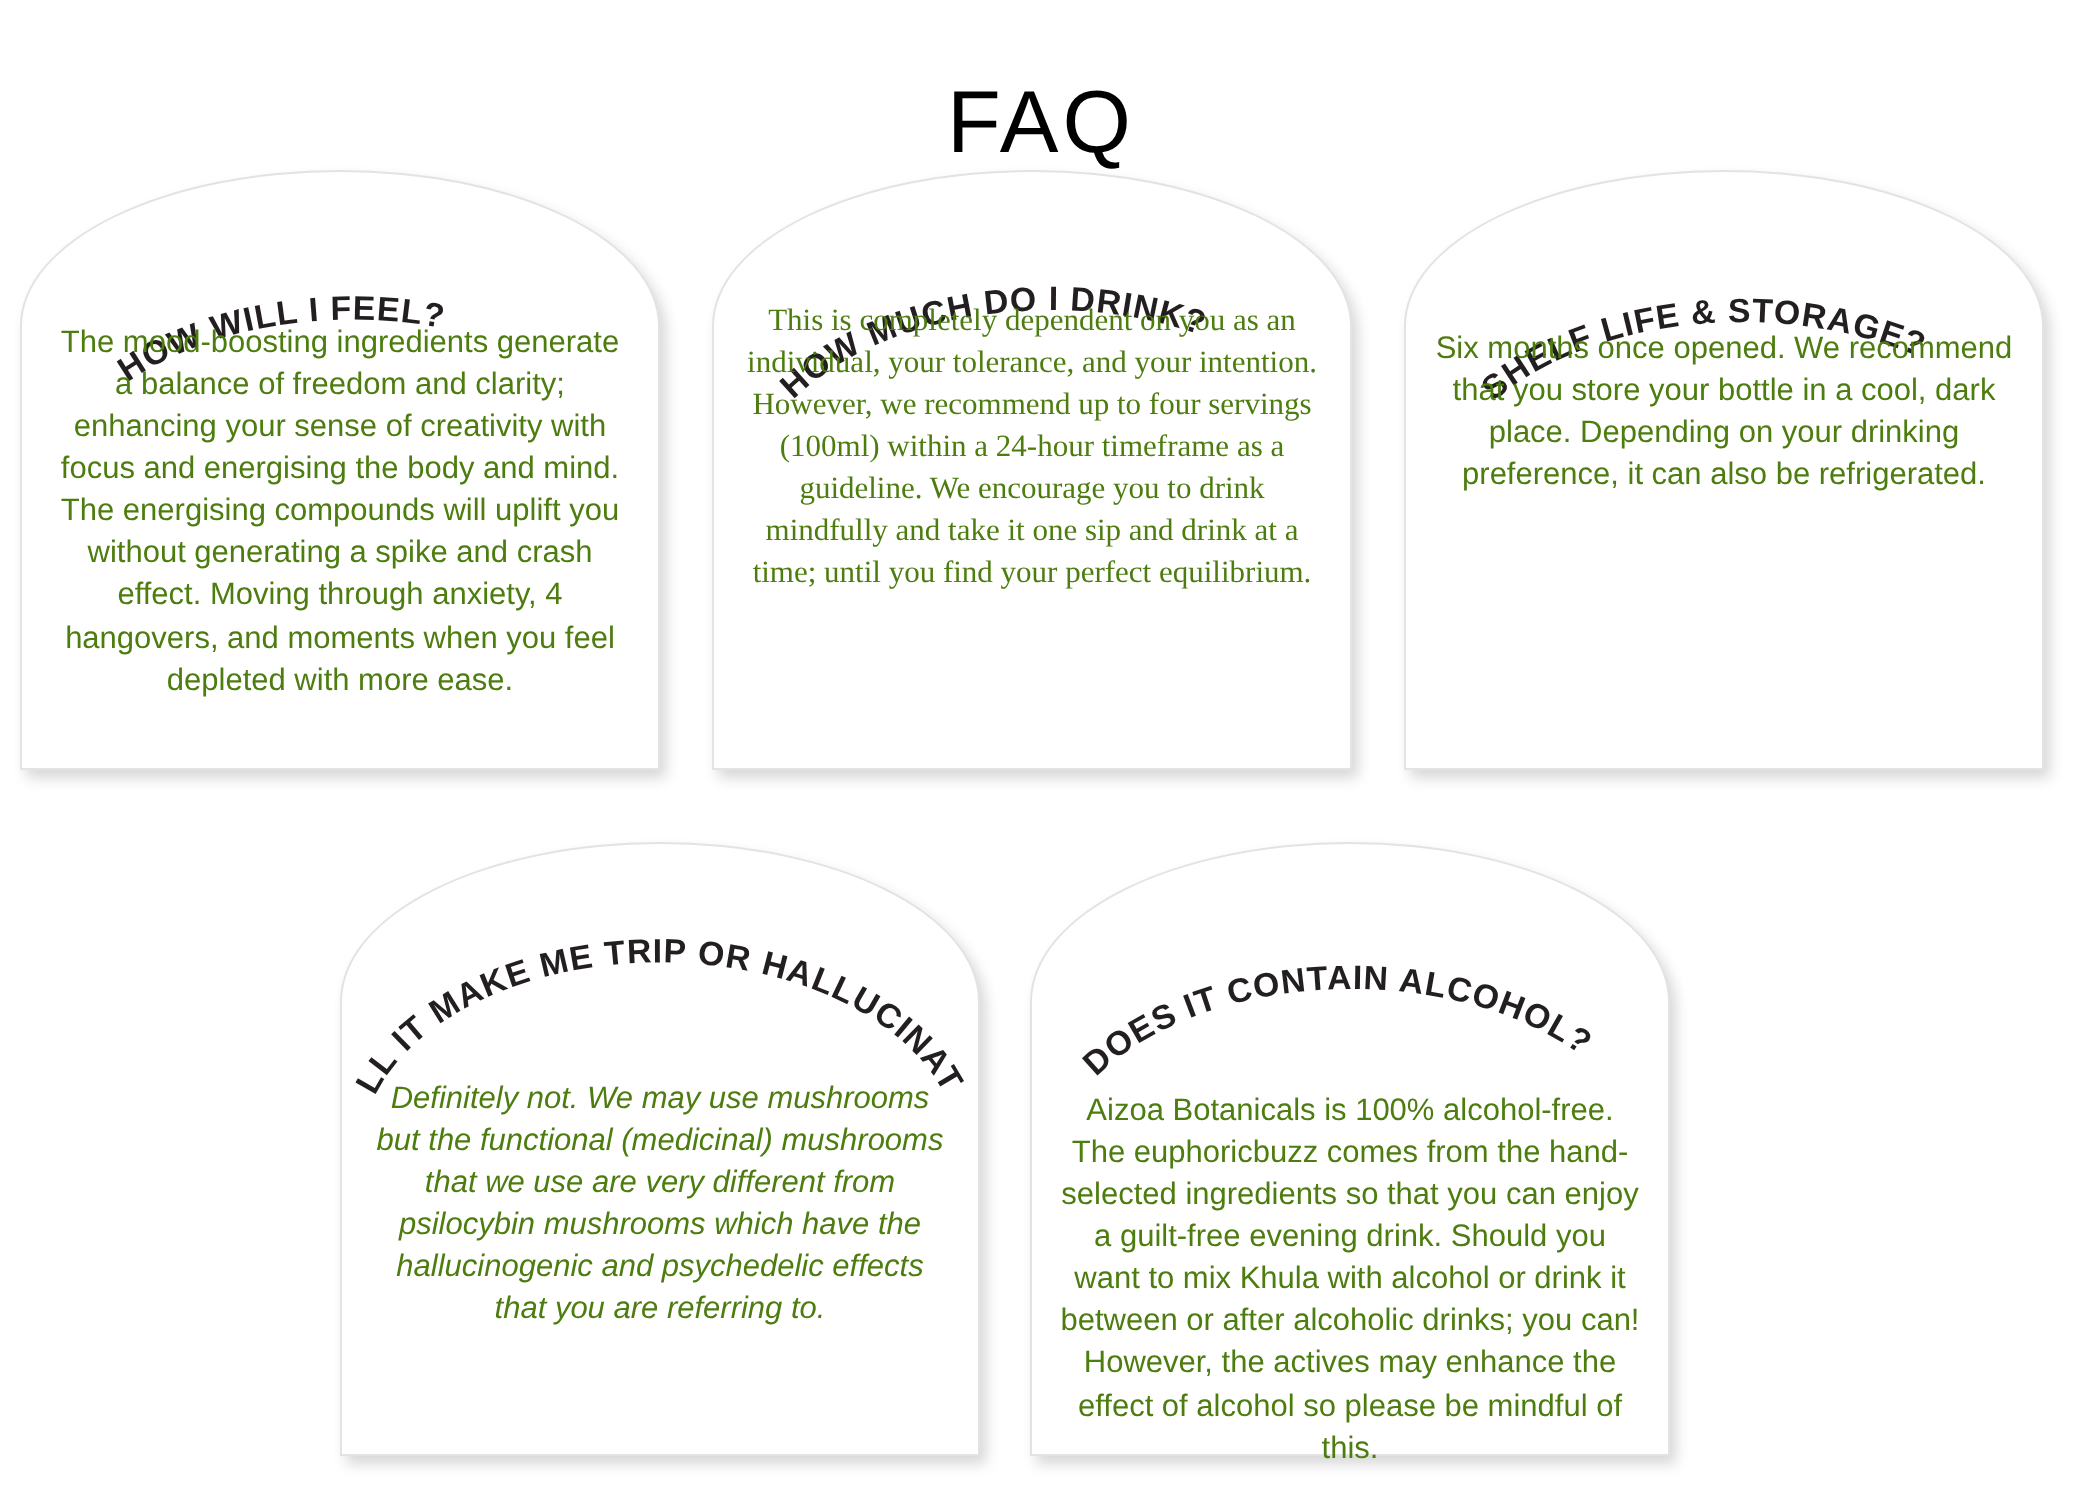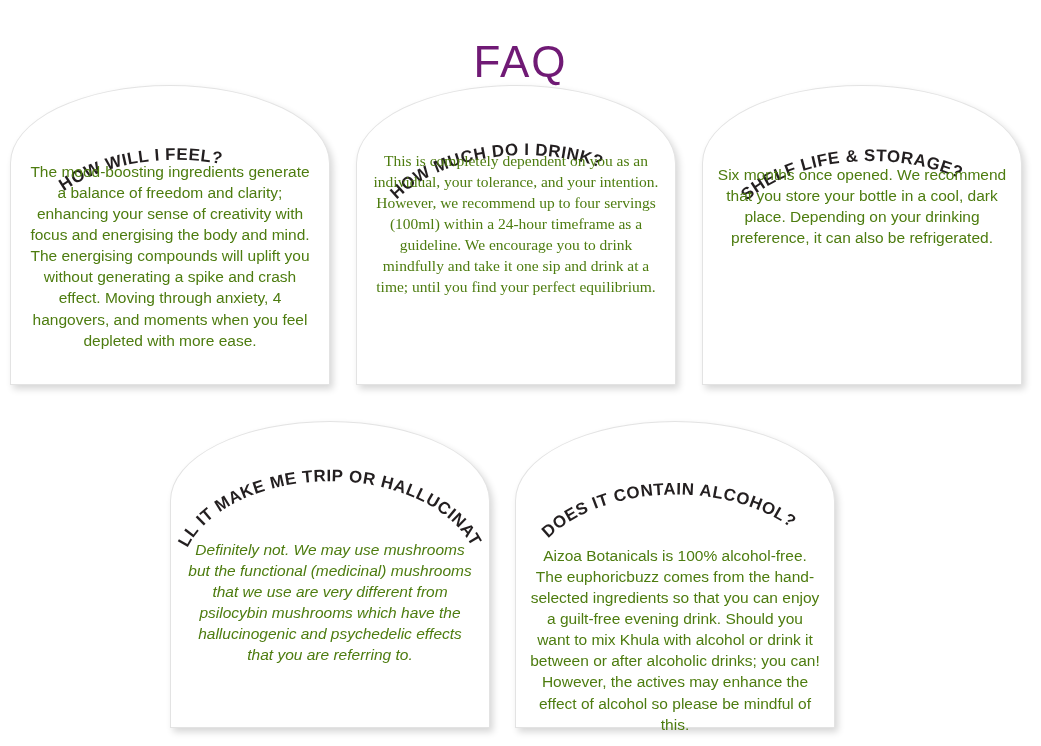--- a/index.html
+++ b/index.html
@@ -19,21 +19,21 @@
   #page-title {
     position: absolute;
     top: 8px;
     left: 0;
     width: 1041px;
     text-align: center;
     font-family: "Liberation Sans", sans-serif;
     font-size: 44px;
     font-weight: 300;
     letter-spacing: 2px;
-    color: #701a75;
+    color: #000000;
   }
 
   .faq-card {
     position: absolute;
     background: #ffffff;
     border: 1px solid #e3e3e3;
     border-top-left-radius: 50% 26%;
     border-top-right-radius: 50% 26%;
     box-shadow: 3px 4px 7px rgba(0,0,0,0.16);
     box-sizing: border-box;

